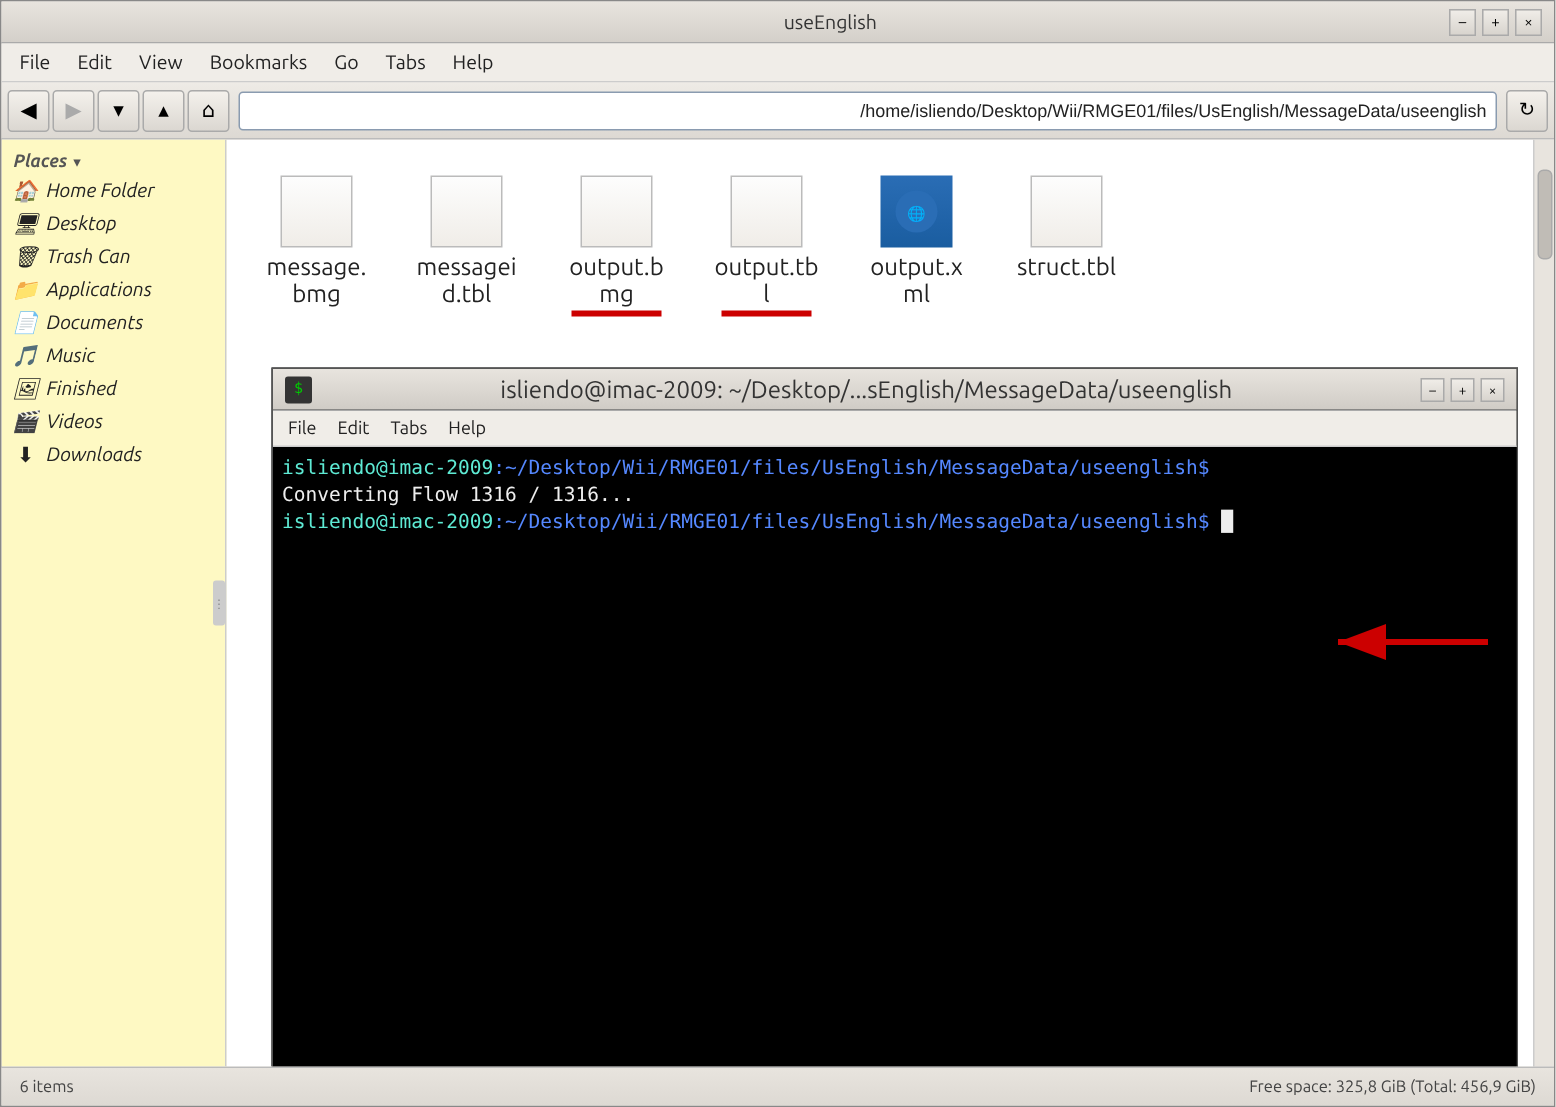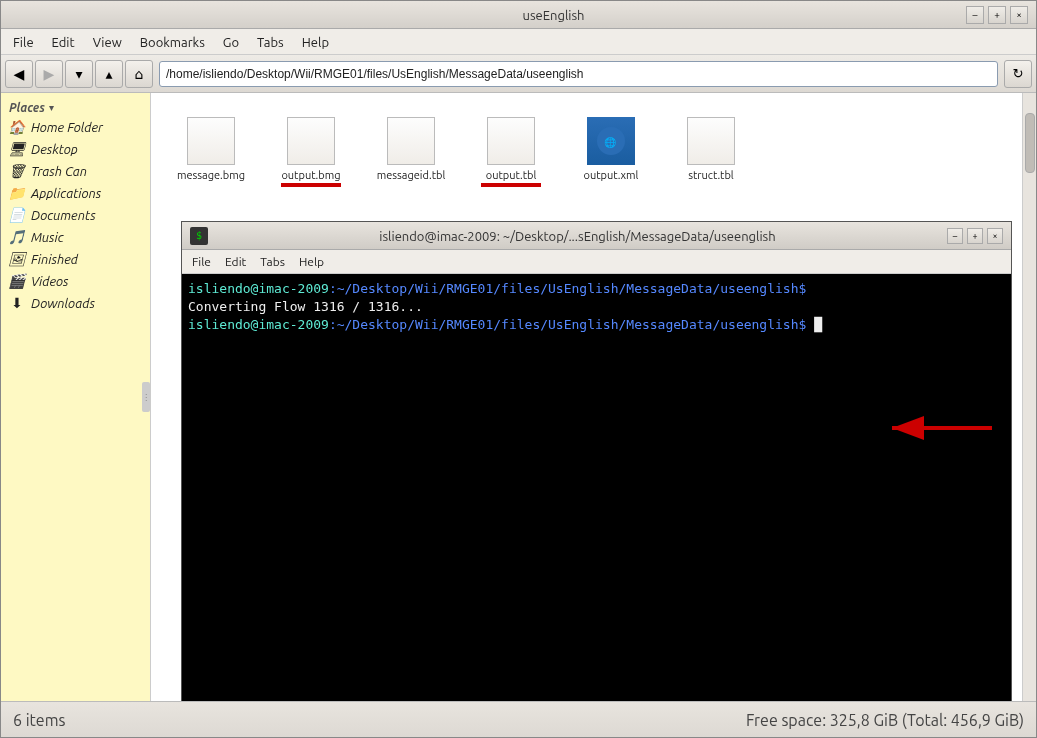--- a/index.html
+++ b/index.html
@@ -105,20 +105,21 @@
     .address-bar {
       flex: 1;
       height: 26px;
       border: 1px solid #8a9bb0;
       background: white;
       padding: 0 6px;
       font-size: 12px;
       color: #222;
       border-radius: 3px;
       margin: 0 4px;
+      text-align: right;
     }
 
     .toolbar-btn-right {
       width: 28px;
       height: 28px;
       background: linear-gradient(to bottom, #f4f1ec, #dbd7d1);
       border: 1px solid #aaa;
       border-radius: 3px;
       display: flex;
       align-items: center;
@@ -227,21 +228,21 @@
       justify-content: center;
       margin-bottom: 4px;
     }
 
     .file-icon.xml-icon {
       background: linear-gradient(to bottom, #2a6db5, #1a5da0);
       border: none;
     }
 
     .file-name {
-      font-size: 11px;
+      font-size: 16px;
       text-align: center;
       color: #222;
       word-break: break-all;
     }
 
     .file-underline-red {
       width: 60px;
       height: 4px;
       background: #cc0000;
       margin-top: 2px;
@@ -272,21 +273,21 @@
       width: 18px;
       height: 18px;
       background: #333;
       border-radius: 2px;
       display: flex;
       align-items: center;
       justify-content: center;
     }
 
     .terminal-title-text {
-      font-size: 13px;
+      font-size: 16px;
       color: #333;
       flex: 1;
       text-align: center;
     }
 
     .terminal-title-btns {
       display: flex;
       gap: 4px;
     }
 
@@ -357,27 +358,27 @@
       height: 60px;
       background: #c0bcb6;
       border: 1px solid #aaa;
       border-radius: 4px;
       margin-top: 20px;
     }
 
     
     .status-bar {
       background: linear-gradient(to bottom, #e8e4de, #ddd9d3);
-      height: 36px;
+      height: 26px;
       display: flex;
       align-items: center;
       justify-content: space-between;
       padding: 12px 12px;
       border-top: 1px solid #bbb;
-      font-size: 16px;
+      font-size: 11px;
       color: #444;
     }
 
     
     .content-with-arrow {
       flex: 1;
       position: relative;
       overflow: hidden;
     }
   </style>
@@ -466,26 +467,26 @@
     <div class="content-with-arrow">
       <div class="file-area">
 
         <div class="files-grid">
           <div class="file-item">
             <div class="file-icon"></div>
             <span class="file-name">message.bmg</span>
           </div>
           <div class="file-item">
             <div class="file-icon"></div>
+            <span class="file-name">messageid.tbl</span>
+          </div>
+          <div class="file-item">
+            <div class="file-icon"></div>
             <span class="file-name">output.bmg</span>
             <div class="file-underline-red"></div>
-          </div>
-          <div class="file-item">
-            <div class="file-icon"></div>
-            <span class="file-name">messageid.tbl</span>
           </div>
           <div class="file-item">
             <div class="file-icon"></div>
             <span class="file-name">output.tbl</span>
             <div class="file-underline-red"></div>
           </div>
           <div class="file-item">
             <div class="file-icon xml-icon">
               <svg width="30" height="30" viewBox="0 0 30 30">
                 <circle cx="15" cy="15" r="14" fill="#2a6db5"></circle>

